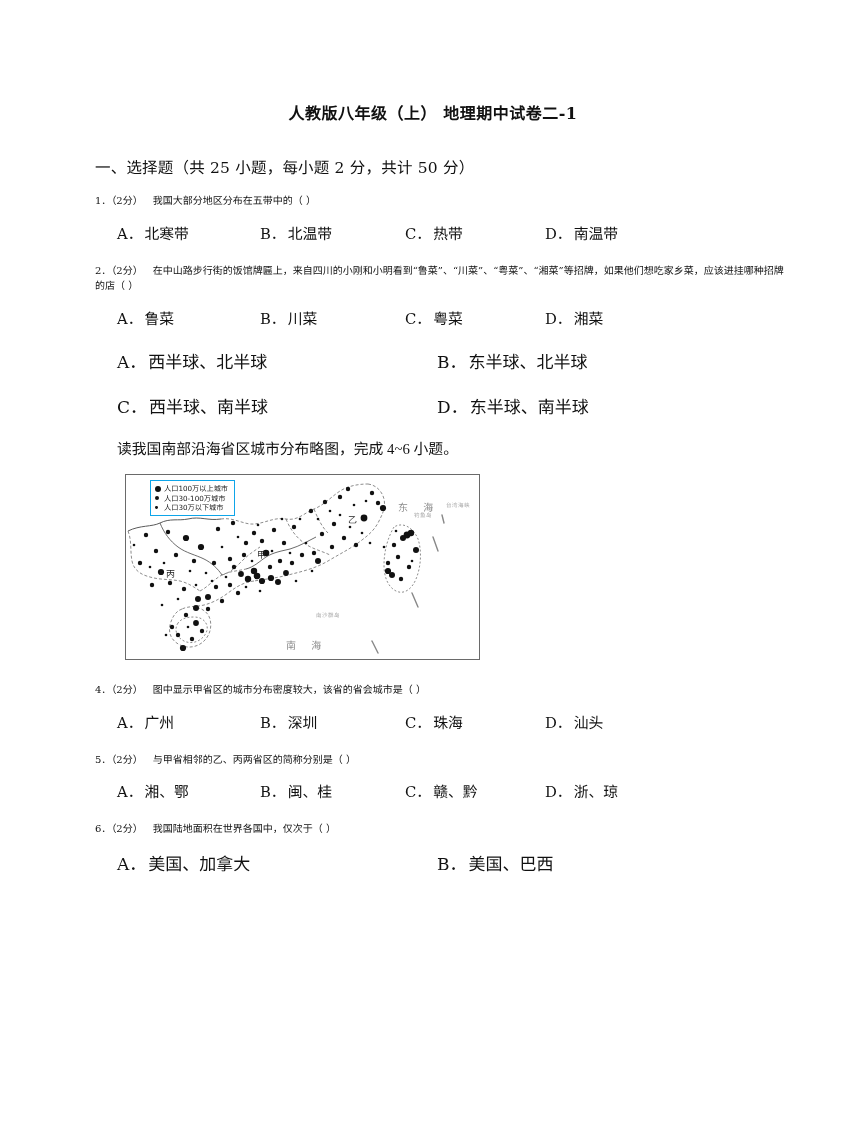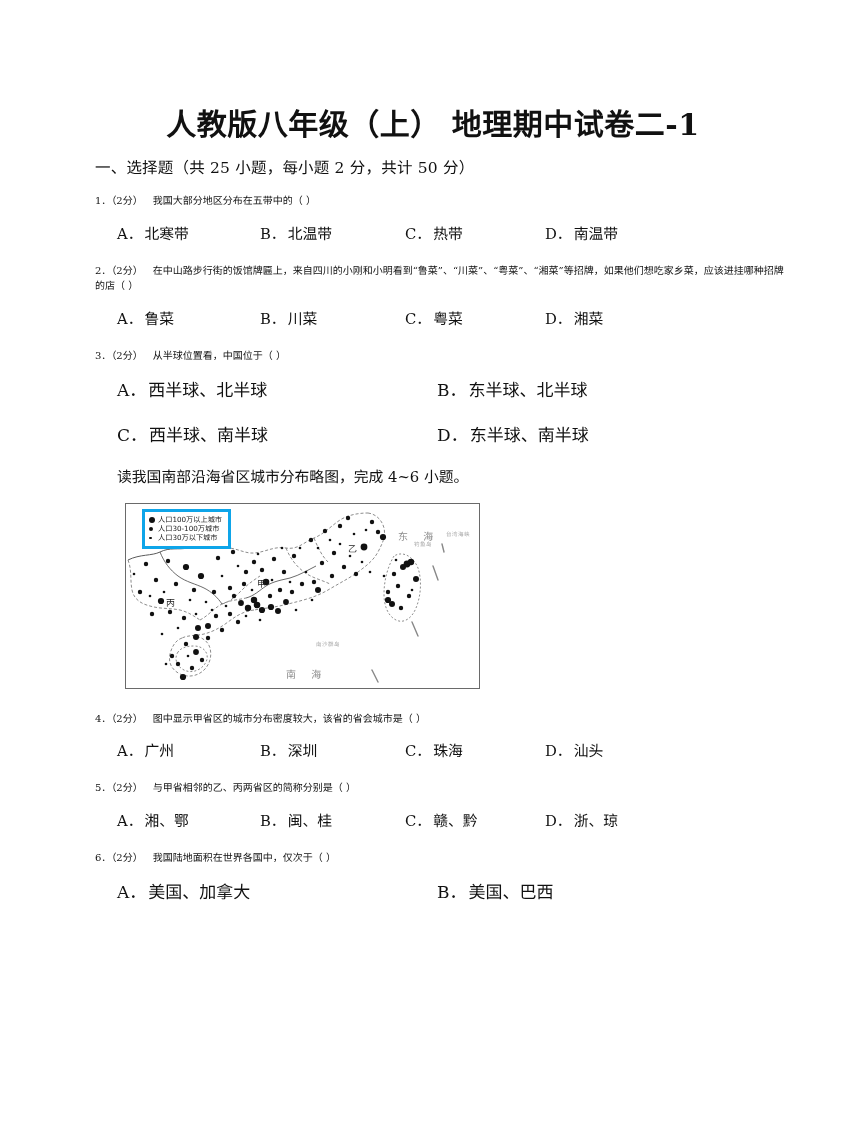--- a/index.html
+++ b/index.html
@@ -21,21 +21,21 @@
     padding: 0;
   }
 
   
   .doc-title {
     position: absolute;
     top: 100px;
     left: 0;
     width: 866px;
     text-align: center;
-    font-size: 30px;
+    font-size: 16px;
     font-weight: bold;
     letter-spacing: 0.5px;
     color: #111;
   }
 
   
   .content {
     position: absolute;
     top: 155px;
     left: 95px;
@@ -88,42 +88,43 @@
   .opts-2 .opt-row:last-child { margin-bottom: 0; }
   .opts-2 .opt { width: 320px; }
 
   .opt-letter { margin-right: 2px; }
 
   .lead-in {
     font-size: 14.8px;
     line-height: 1.55;
     padding-left: 22px;
     margin: 16px 0 14px 0;
+    font-family: Liberation Serif, serif;
   }
 
   
   .figure-wrap {
     padding-left: 30px;
     margin: 0 0 22px 0;
   }
   .map-frame {
     width: 353px;
     height: 184px;
     border: 1.2px solid #6a6a6a;
     background: #ffffff;
     position: relative;
     overflow: hidden;
   }
   .map-svg { display: block; width: 100%; height: 100%; }
 
   .map-legend {
     position: absolute;
-    left: 16px;
+    left: 24px;
     top: 5px;
-    border: 3px solid #0ea5e9;
+    border: 1px solid #0ea5e9;
     background: #fff;
     padding: 3px 6px 3px 4px;
     line-height: 1.28;
   }
   .legend-row {
     display: flex;
     align-items: center;
     font-size: 7.2px;
     font-family: "DejaVu Sans", "Liberation Sans", sans-serif;
     color: #1a1a1a;
@@ -187,23 +188,20 @@
       </p>
       <div class="opts-4">
         <div class="opt"><span class="opt-letter">A．</span><span>鲁菜</span></div>
         <div class="opt"><span class="opt-letter">B．</span><span>川菜</span></div>
         <div class="opt"><span class="opt-letter">C．</span><span>粤菜</span></div>
         <div class="opt"><span class="opt-letter">D．</span><span>湘菜</span></div>
       </div>
     </div>
 
     <div class="question">
-      <p class="q-stem">
-        <span class="qnum">3．</span><span>（2分）</span><span class="qspace"></span><span>从半球位置看，中国位于（      ）</span>
-      </p>
       <div class="opts-2">
         <div class="opt-row">
           <div class="opt"><span class="opt-letter">A．</span><span>西半球、北半球</span></div>
           <div class="opt"><span class="opt-letter">B．</span><span>东半球、北半球</span></div>
         </div>
         <div class="opt-row">
           <div class="opt"><span class="opt-letter">C．</span><span>西半球、南半球</span></div>
           <div class="opt"><span class="opt-letter">D．</span><span>东半球、南半球</span></div>
         </div>
       </div>

